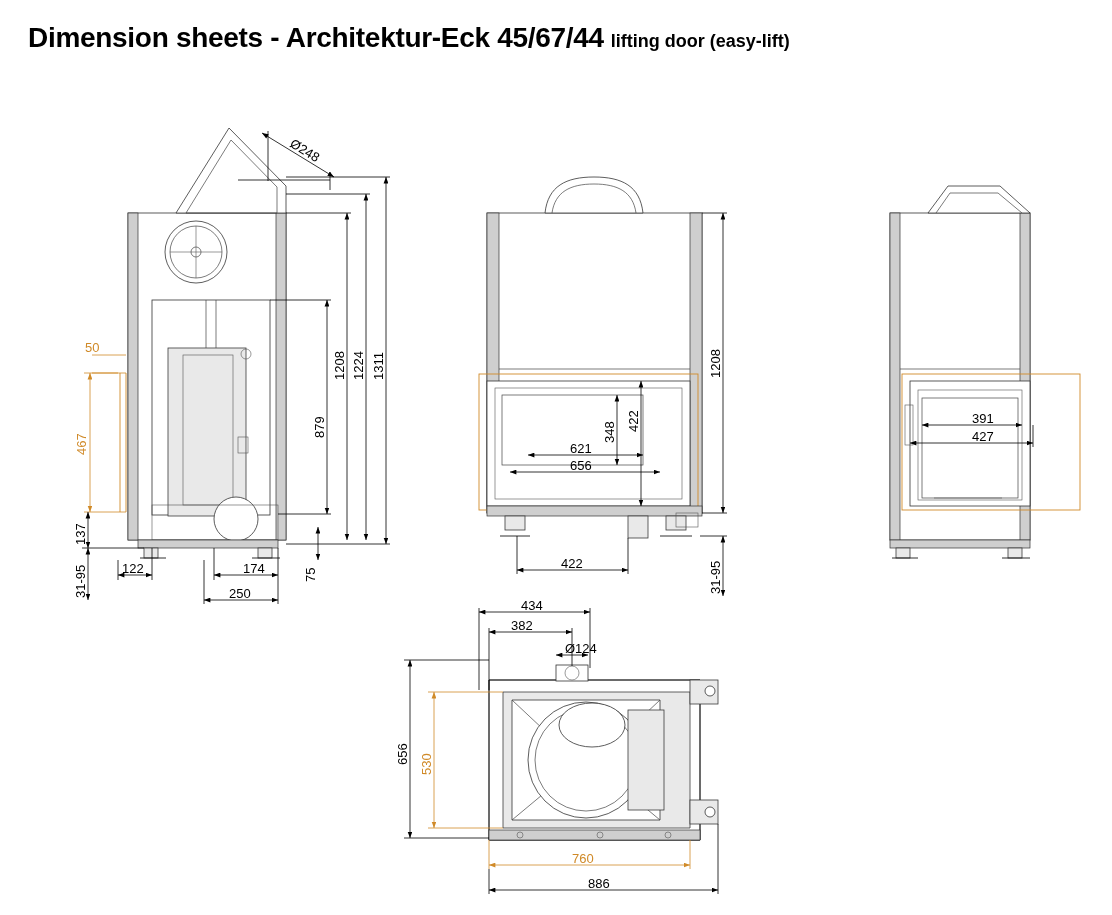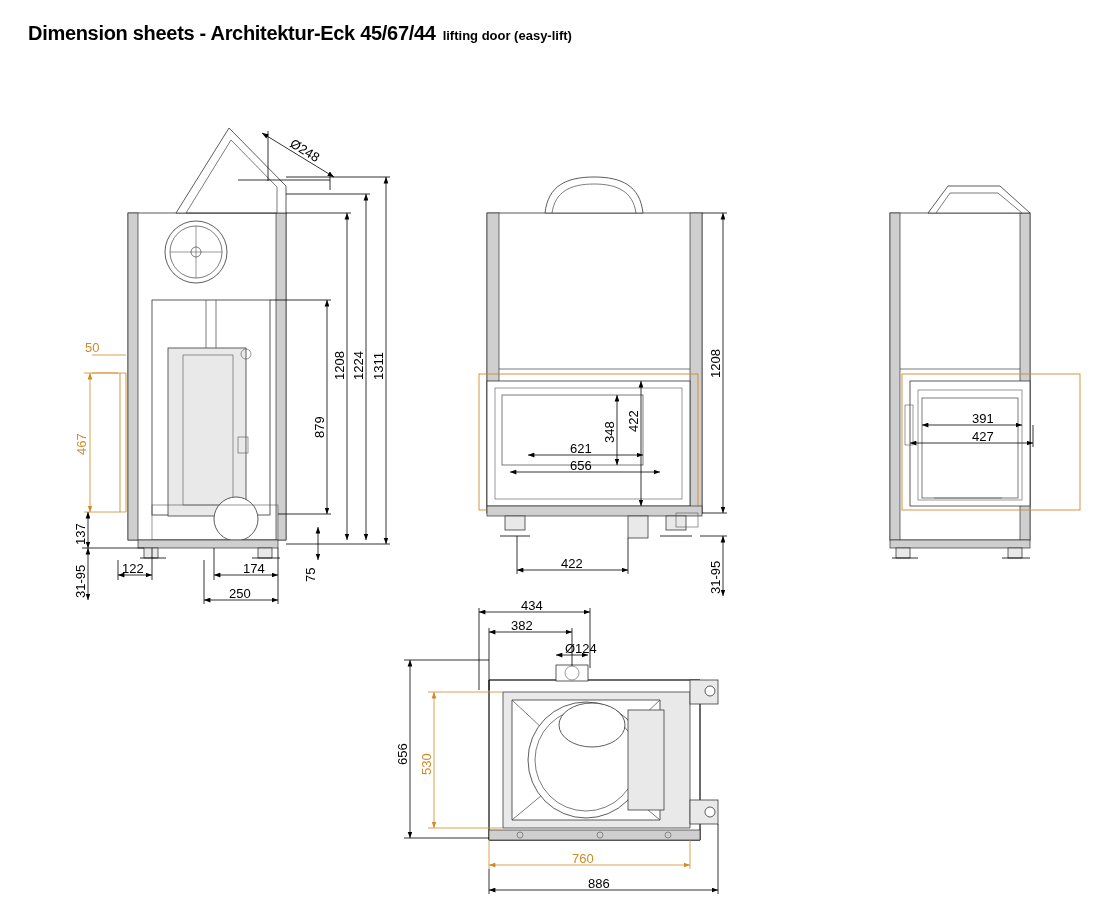--- a/index.html
+++ b/index.html
@@ -1,21 +1,21 @@
 <!DOCTYPE html>
 <html><head>
 <meta charset="utf-8">
 <style>
   html,body{margin:0;padding:0;background:#ffffff;}
   body{width:1112px;height:915px;font-family:"Liberation Sans",sans-serif;color:#000;position:relative;overflow:hidden;}
   #sheet{position:absolute;left:0;top:0;width:1112px;height:915px;}
 
   .title-wrap{position:absolute;left:28px;top:22px;white-space:nowrap;}
-  .title-main{font-size:20px;font-weight:bold;letter-spacing:-0.3px;}
-  .title-sub{font-size:13px;font-weight:bold;margin-left:7px;}
+  .title-main{font-size:28px;font-weight:bold;letter-spacing:-0.3px;}
+  .title-sub{font-size:18px;font-weight:bold;margin-left:7px;}
 
   svg{position:absolute;left:0;top:0;width:1112px;height:915px;}
 
   .dimtxt{font-family:"Liberation Sans",sans-serif;font-size:13px;fill:#000;}
   .dimtxt-o{font-family:"Liberation Sans",sans-serif;font-size:13px;fill:#d08a28;}
 
   .dl{stroke:#000;stroke-width:0.8;fill:none;}
   .dlo{stroke:#d08a28;stroke-width:0.8;fill:none;}
   .ln{stroke:#1a1a1a;stroke-width:0.9;fill:none;}
   .ln2{stroke:#444;stroke-width:0.7;fill:none;}

